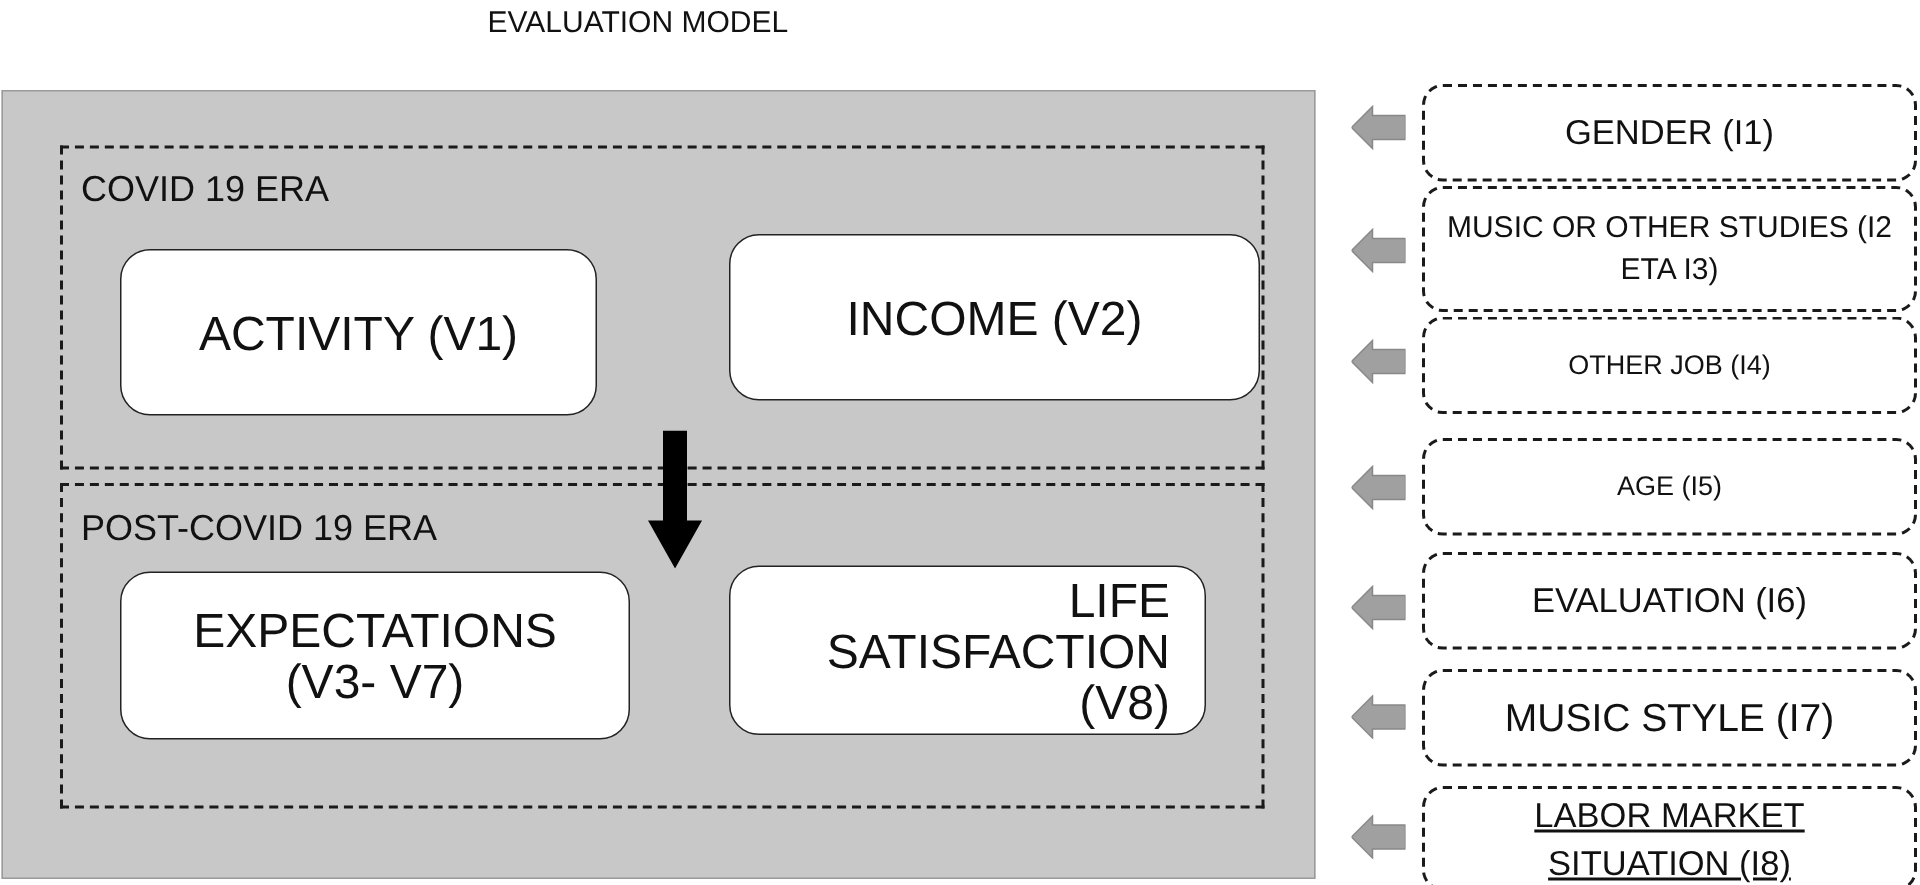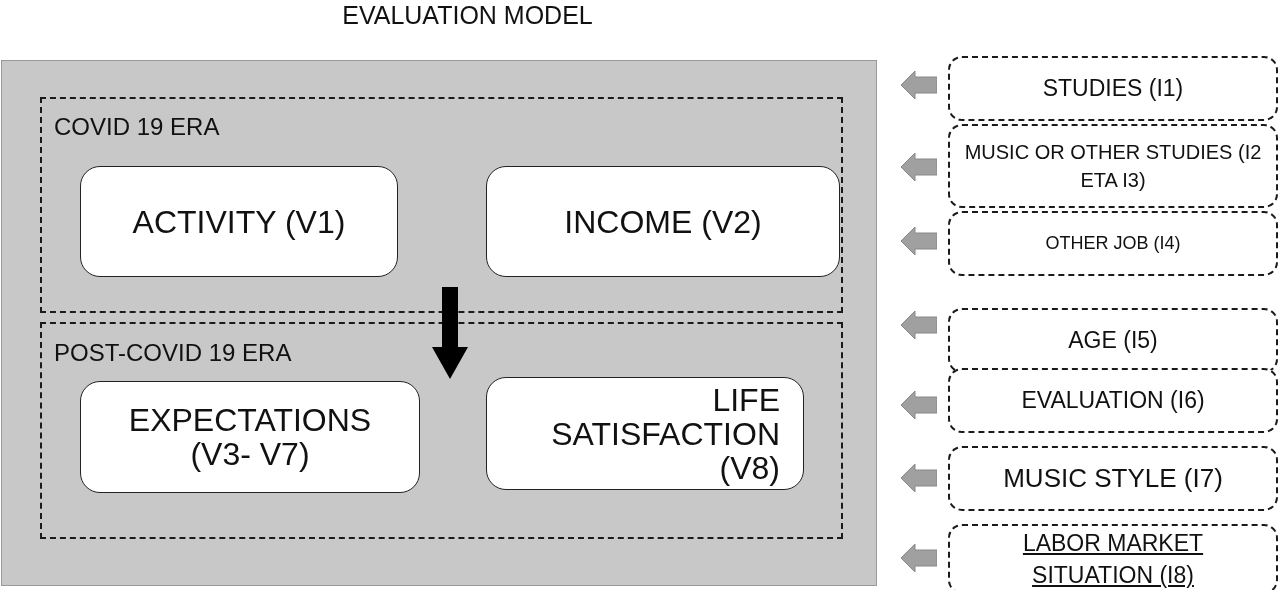--- a/index.html
+++ b/index.html
@@ -1,19 +1,19 @@
 <!DOCTYPE html>
 <html><head>
 <meta charset="utf-8">
 <style>
   html, body { margin:0; padding:0; background:#ffffff; }
   body { width:1280px; height:590px; position:relative; overflow:hidden;
          font-family:"Liberation Sans", "DejaVu Sans", sans-serif; color:#111; }
-  .title { position:absolute; left:325px; top:0; width:285px; text-align:center;
-           font-size:25px; line-height:30px; letter-spacing:0px; }
+  .title { position:absolute; left:325px; top:0; width:285px; text-align:left;
+           font-size:20px; line-height:30px; letter-spacing:0px; }
   .outer { position:absolute; left:1px; top:60px; width:876px; height:526px;
            background:#c8c8c8; border:1px solid #9a9a9a; box-sizing:border-box; }
   .era { position:absolute; border:2px dashed #1a1a1a; box-sizing:border-box; }
   .era1 { left:40px; top:97px; width:803px; height:216px; }
   .era2 { left:40px; top:322px; width:803px; height:217px; }
   .era-label { position:absolute; font-size:24px; line-height:28px; }
   .box { position:absolute; background:#fff; border:1.5px solid #222; border-radius:20px;
          box-sizing:border-box; display:flex; align-items:center; justify-content:center;
          text-align:center; font-size:32px; line-height:34px; padding:0 10px; }
   .down-arrow { position:absolute; left:432px; top:287px; width:36px; height:92px; }
@@ -26,58 +26,58 @@
 </head>
 <body>
 
 <div class="title">EVALUATION MODEL</div>
 
 <div class="outer"></div>
 
 <div class="era era1"></div>
 <div class="era-label" style="left:54px; top:113px;">COVID 19 ERA</div>
 <div class="box" style="left:80px; top:166px; width:318px; height:111px;">ACTIVITY (V1)</div>
-<div class="box" style="left:486px; top:166px; width:354px; height:111px;">INCOME (V2)</div>
+<div class="box" style="left:486px; top:156px; width:354px; height:111px;">INCOME (V2)</div>
 
 <div class="era era2"></div>
 <div class="era-label" style="left:54px; top:339px;">POST-COVID 19 ERA</div>
 <div class="box" style="left:80px; top:381px; width:340px; height:112px;">
   <span style="display:block; width:270px;">EXPECTATIONS (V3- V7)</span>
 </div>
 <div class="box" style="left:486px; top:377px; width:318px; height:113px;">
   <span style="display:block; width:270px;text-align:right;">LIFE SATISFACTION (V8)</span>
 </div>
 
 <svg class="down-arrow" viewBox="0 0 36 92">
   <rect x="10" y="0" width="16" height="62" fill="#000"></rect>
   <polygon points="0,60 36,60 18,92" fill="#000"></polygon>
 </svg>
 
 <div class="ind" style="top:56px; height:65px; font-size:23px;">
-  <span>STUDIES (I1)</span>
+  <span>GENDER (I1)</span>
 </div>
 <svg class="ind-arrow" style="top:70px;" viewBox="0 0 36 30">
   <polygon points="0,15 14,1 14,7 36,7 36,23 14,23 14,29" fill="#a0a0a0" stroke="#888" stroke-width="1"></polygon>
 </svg>
 
 <div class="ind" style="top:124px; height:84px; font-size:20px; line-height:28px;">
   <span style="display:block; width:310px;">MUSIC OR OTHER STUDIES (I2 ETA I3)</span>
 </div>
 <svg class="ind-arrow" style="top:152px;" viewBox="0 0 36 30">
   <polygon points="0,15 14,1 14,7 36,7 36,23 14,23 14,29" fill="#a0a0a0" stroke="#888" stroke-width="1"></polygon>
 </svg>
 
 <div class="ind" style="top:211px; height:65px; font-size:18px;">
   <span>OTHER JOB (I4)</span>
 </div>
 <svg class="ind-arrow" style="top:226px;" viewBox="0 0 36 30">
   <polygon points="0,15 14,1 14,7 36,7 36,23 14,23 14,29" fill="#a0a0a0" stroke="#888" stroke-width="1"></polygon>
 </svg>
 
-<div class="ind" style="top:308px; height:65px; font-size:23px;">
+<div class="ind" style="top:292px; height:65px; font-size:18px;">
   <span>AGE (I5)</span>
 </div>
 <svg class="ind-arrow" style="top:310px;" viewBox="0 0 36 30">
   <polygon points="0,15 14,1 14,7 36,7 36,23 14,23 14,29" fill="#a0a0a0" stroke="#888" stroke-width="1"></polygon>
 </svg>
 
 <div class="ind" style="top:368px; height:65px; font-size:23px;">
   <span>EVALUATION (I6)</span>
 </div>
 <svg class="ind-arrow" style="top:390px;" viewBox="0 0 36 30">

